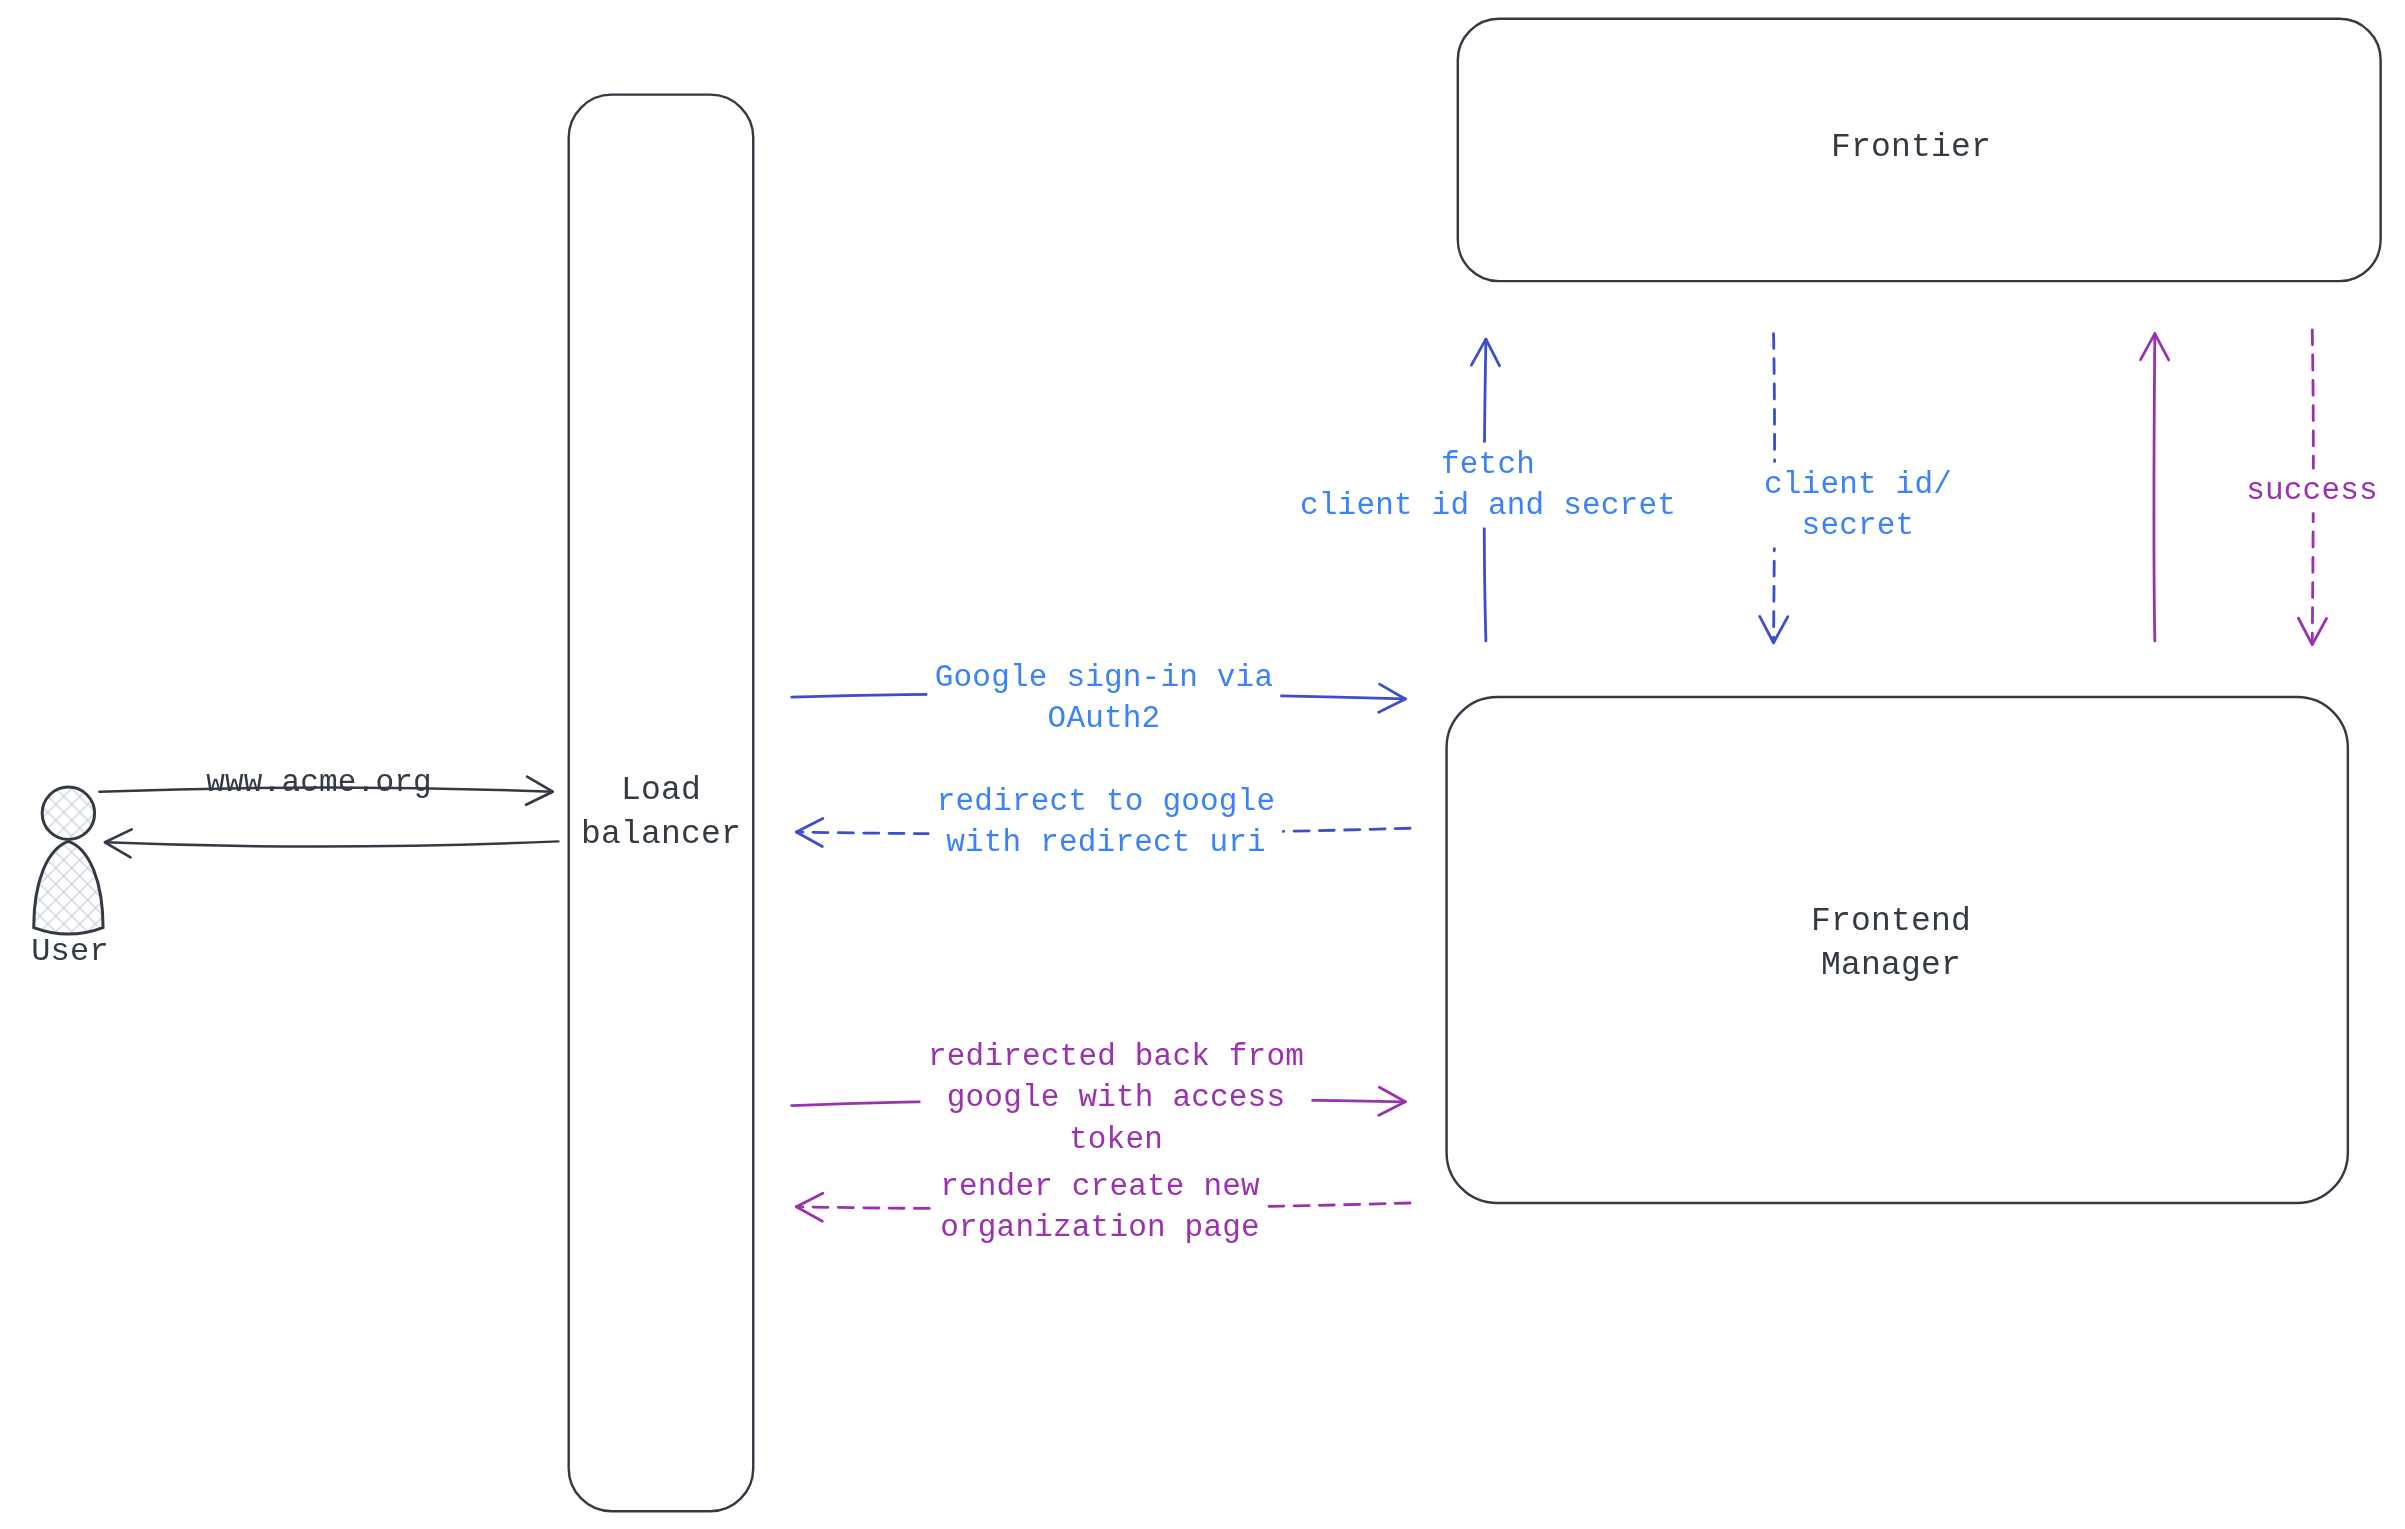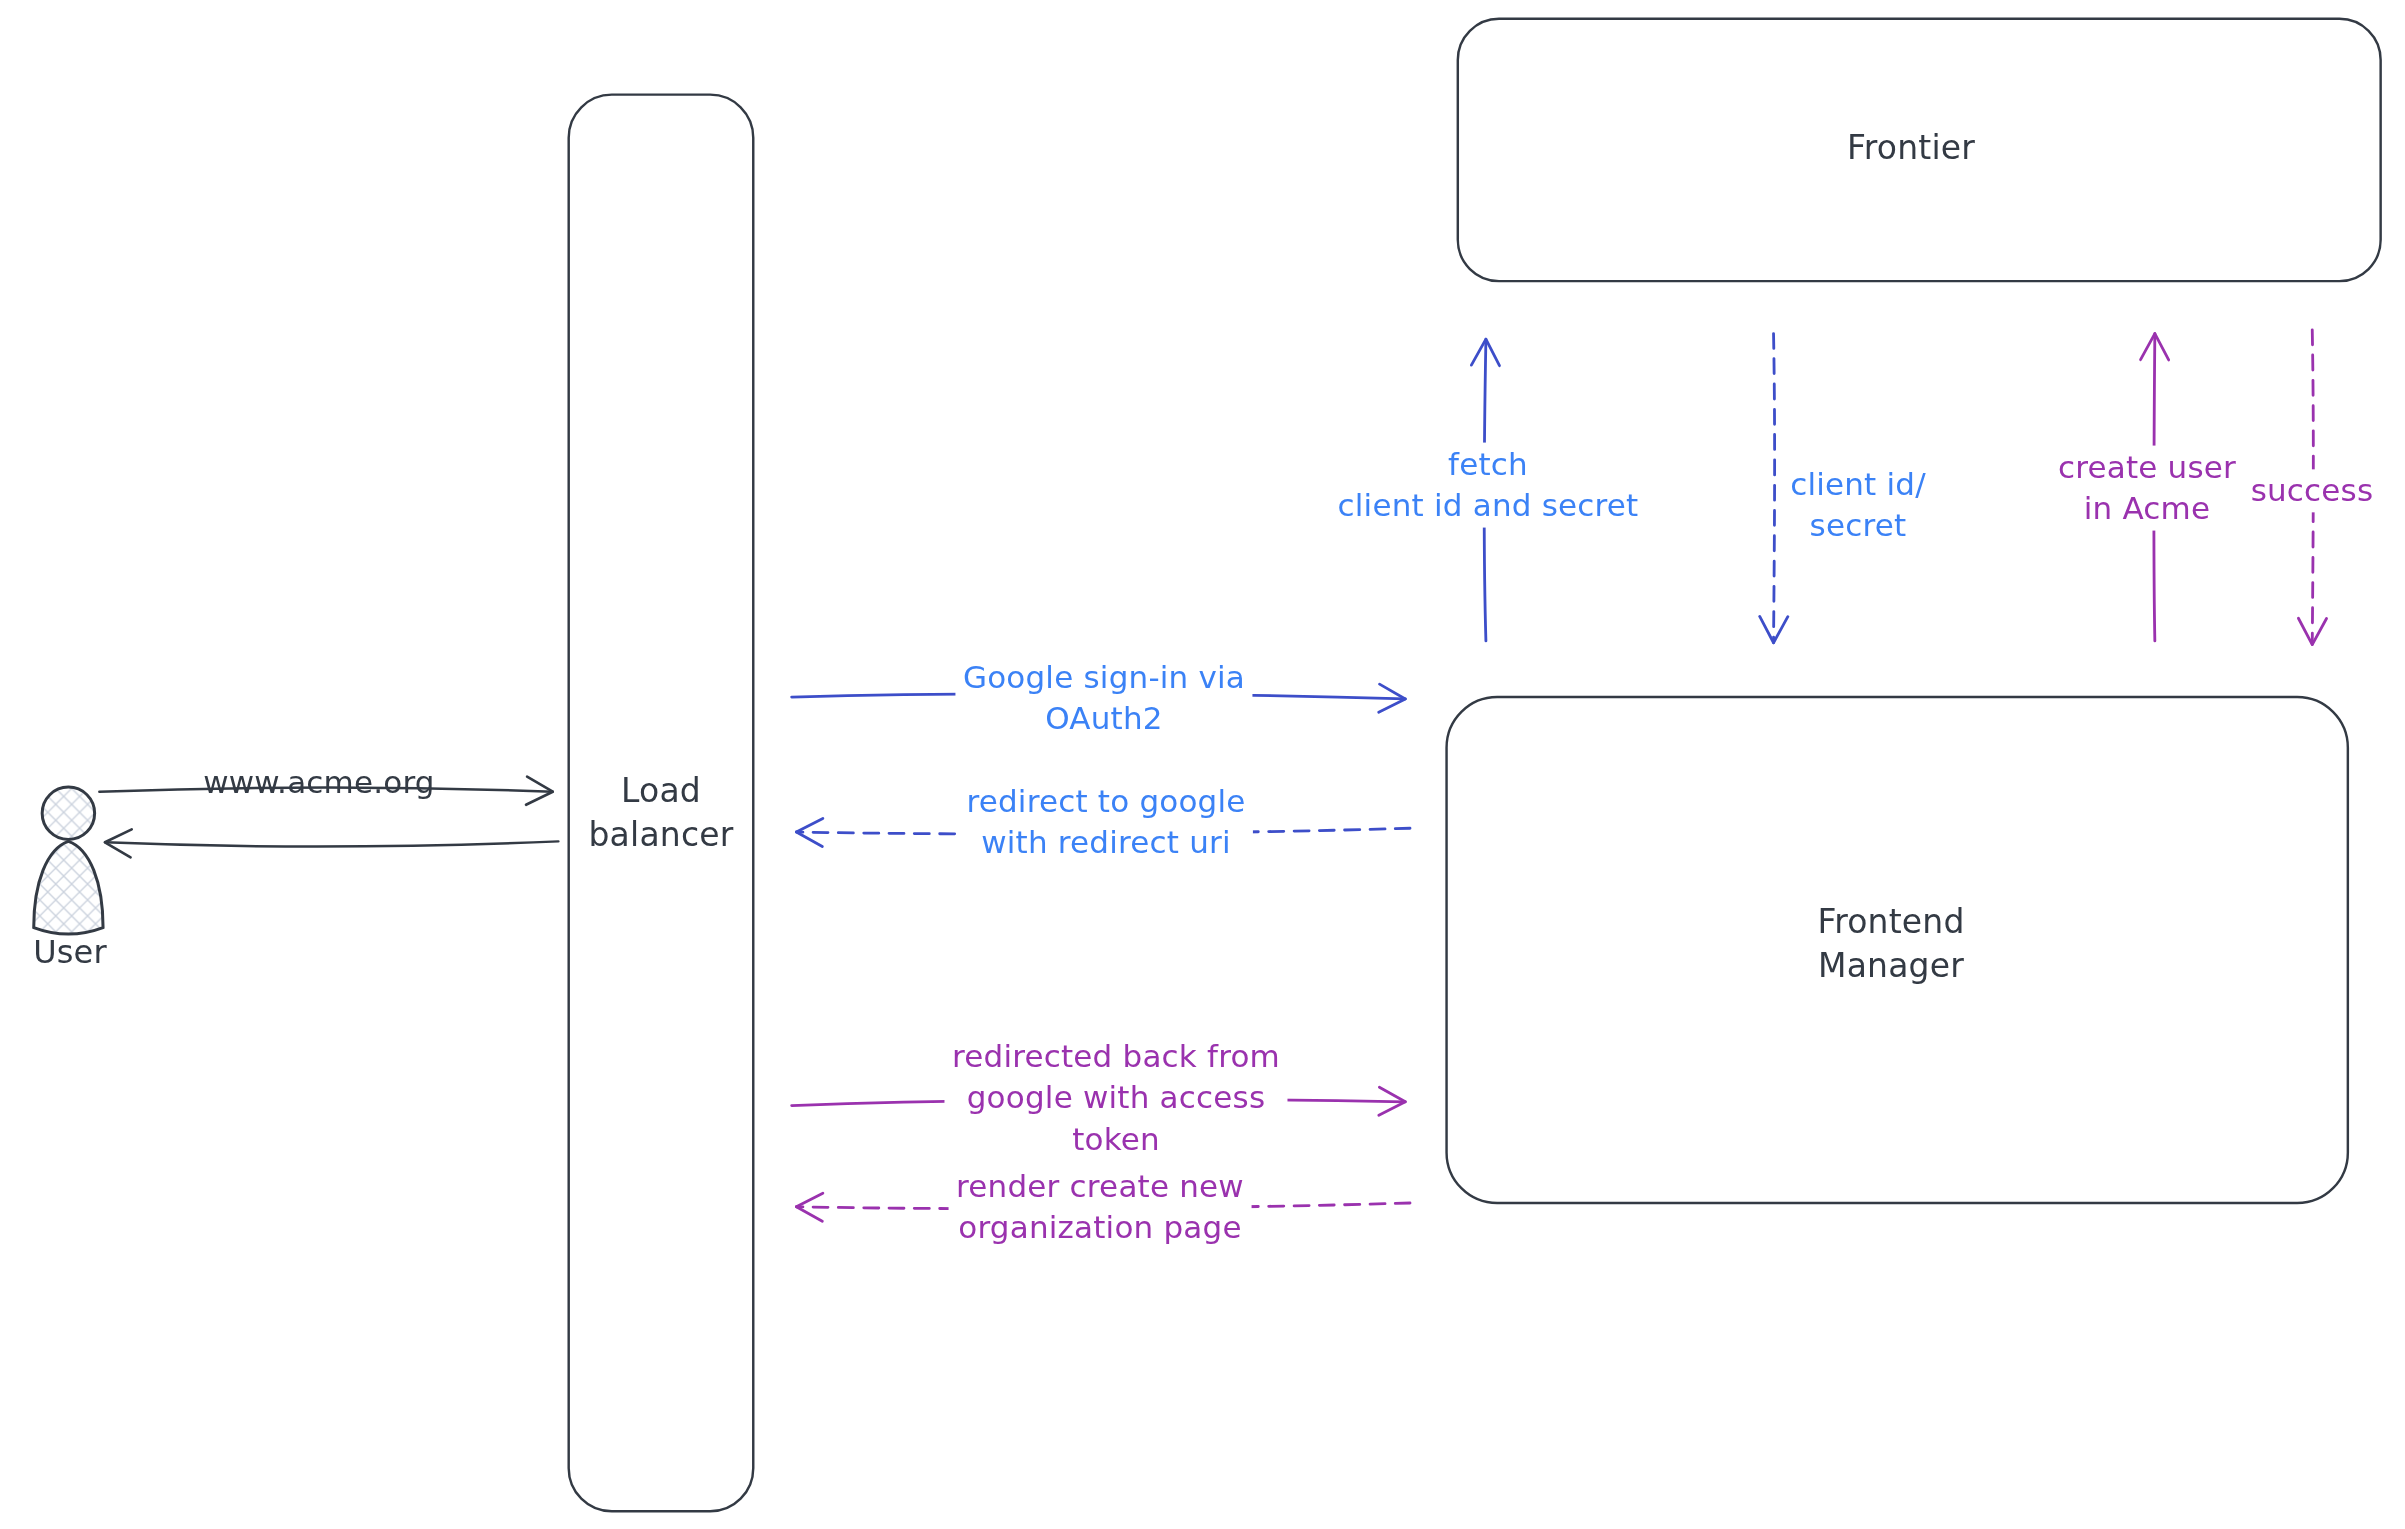--- a/index.html
+++ b/index.html
@@ -13,21 +13,21 @@
   }
   .layer { position: absolute; left: 0; top: 0; }
   .label {
     position: absolute;
     transform: translate(-50%, -50%);
     text-align: center;
     line-height: 1.34;
     white-space: nowrap;
     letter-spacing: 0.2px;
   }
-  .label .ln { display: block; }
+  .label .ln { display: block; font-family: Liberation Mono, monospace; }
   .bg { background: #ffffff; padding: 0.9px 7.5px; }
   .dark   { color: #333a44; }
   .blue   { color: #3b82f6; }
   .purple { color: #9a32ae; }
   .fs33 { font-size: 31px; }
   .fs35 { font-size: 33px; }
   .fs36 { font-size: 32px; }
   
   .node { fill: #ffffff; stroke: #333a44; stroke-width: 2.6px; }
   .e { fill: none; stroke-linecap: round; stroke-linejoin: round; }
@@ -118,24 +118,20 @@
   <div class="label blue fs33 bg" style="left:1488px; top:485px;">
     <span class="ln">fetch</span>
     <span class="ln">client id and secret</span>
   </div>
 
   <div class="label blue fs33 bg" style="left:1810px; top:505px;margin-left:48px;">
     <span class="ln">client id/</span>
     <span class="ln">secret</span>
   </div>
 
-  <div class="label purple fs33 bg" style="left:2147px; top:488px;">
-    <span class="ln">create user</span>
-    <span class="ln">in Acme</span>
-  </div>
 
   <div class="label purple fs33 bg" style="left:2312px; top:491px;">
     <span class="ln">success</span>
   </div>
 
   <div class="label purple fs33 bg" style="left:1098px; top:1098px;margin-left:18px;">
     <span class="ln">redirected back from</span>
     <span class="ln">google with access</span>
     <span class="ln">token</span>
   </div>

